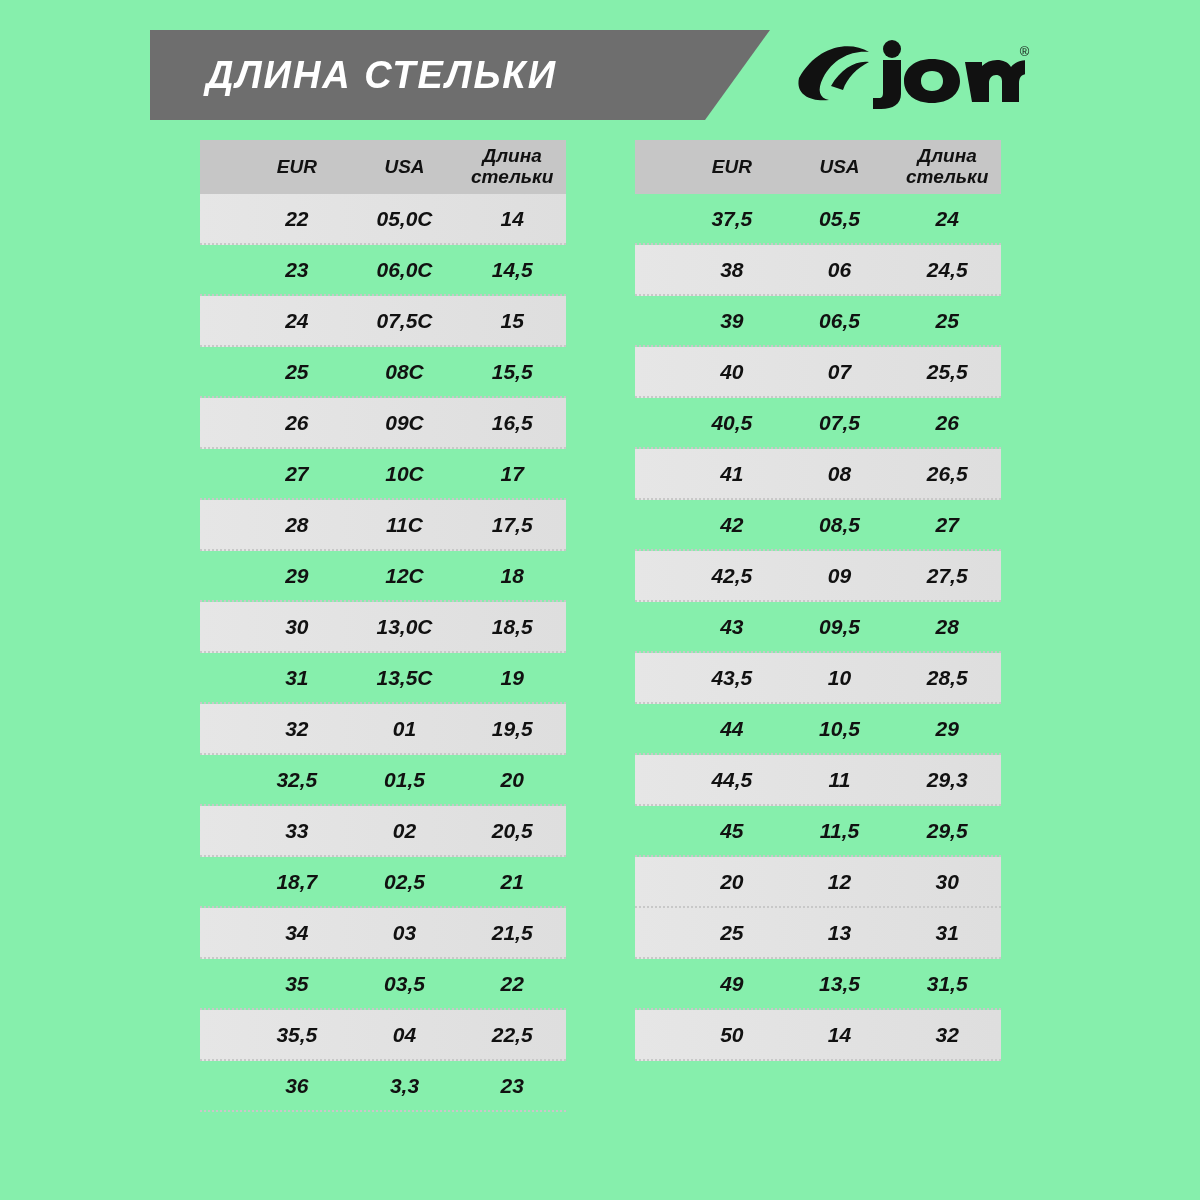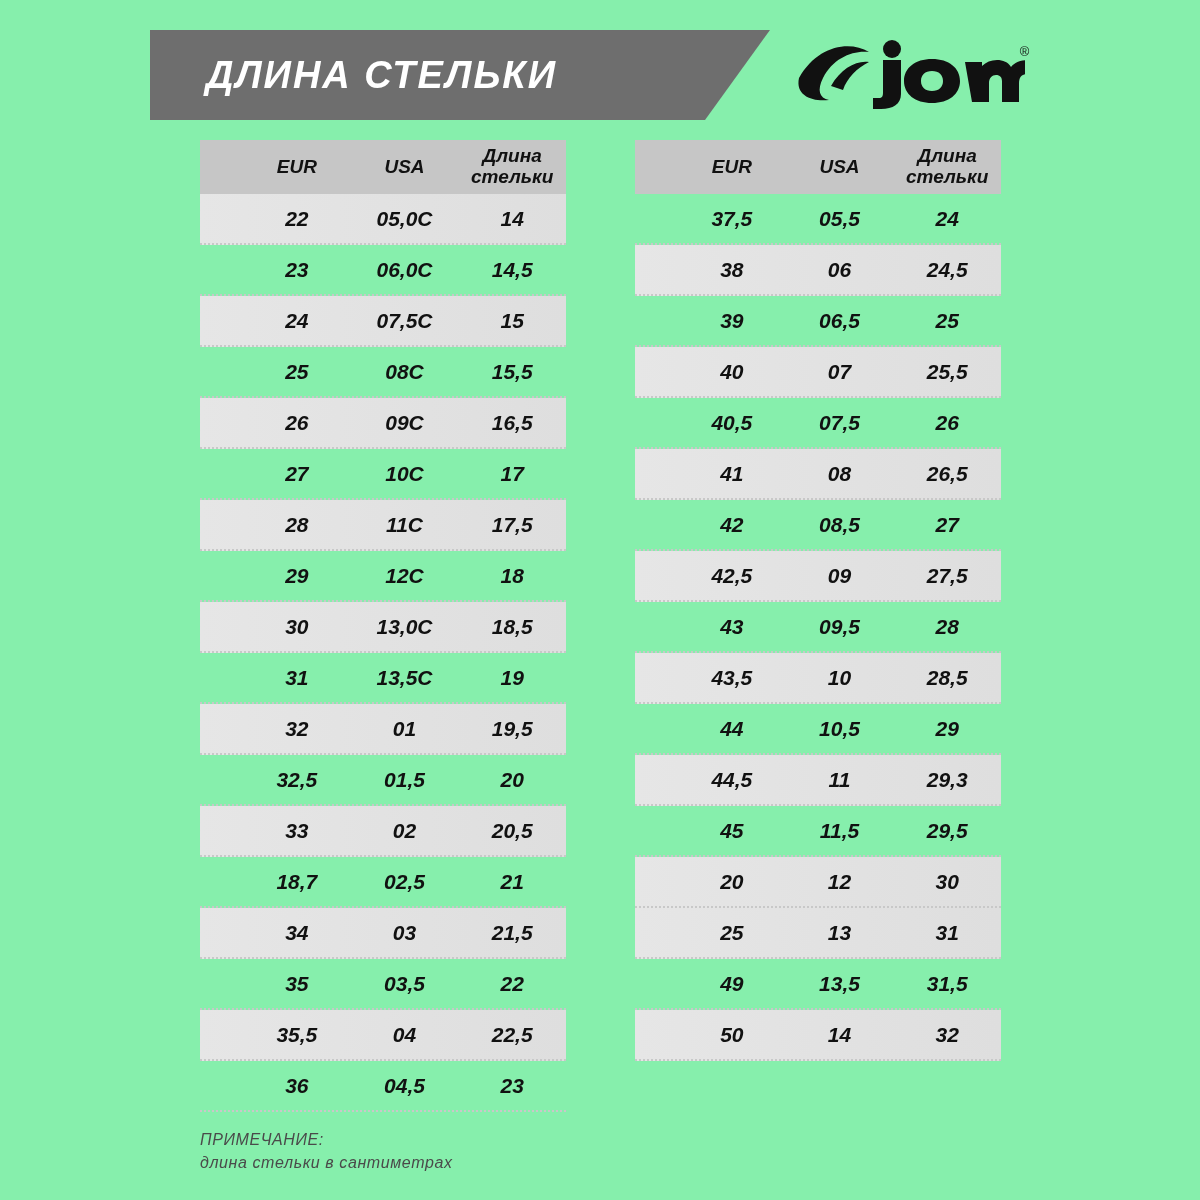--- a/index.html
+++ b/index.html
@@ -214,21 +214,21 @@
         <div class="cell c-usa">03,5</div>
         <div class="cell c-len">22</div>
       </div>
       <div class="row alt">
         <div class="cell c-eur">35,5</div>
         <div class="cell c-usa">04</div>
         <div class="cell c-len">22,5</div>
       </div>
       <div class="row">
         <div class="cell c-eur">36</div>
-        <div class="cell c-usa">04,5</div>
+        <div class="cell c-usa">3,3</div>
         <div class="cell c-len">23</div>
       </div>
     </div>
 
   <div class="table right">
     <div class="row head">
       <div class="cell c-eur">EUR</div>
       <div class="cell c-usa">USA</div>
       <div class="cell c-len">Длина стельки</div>
     </div>
@@ -312,18 +312,14 @@
         <div class="cell c-usa">13,5</div>
         <div class="cell c-len">31,5</div>
       </div>
       <div class="row alt">
         <div class="cell c-eur">50</div>
         <div class="cell c-usa">14</div>
         <div class="cell c-len">32</div>
       </div>
     </div>
 
-  <div class="note">
-    <div>ПРИМЕЧАНИЕ:</div>
-    <div>длина стельки в сантиметрах</div>
-  </div>
 
 </div>
 
 </body></html>

